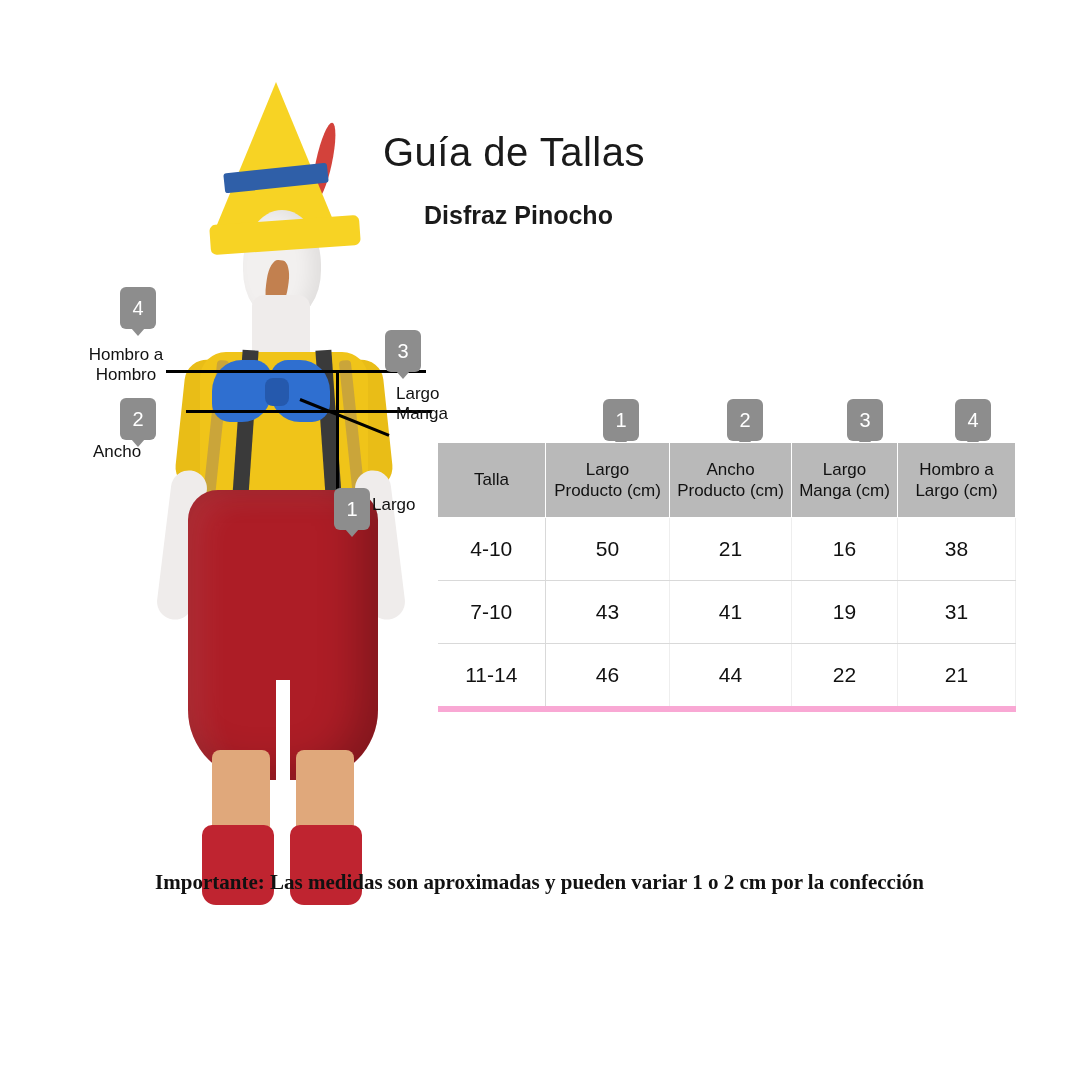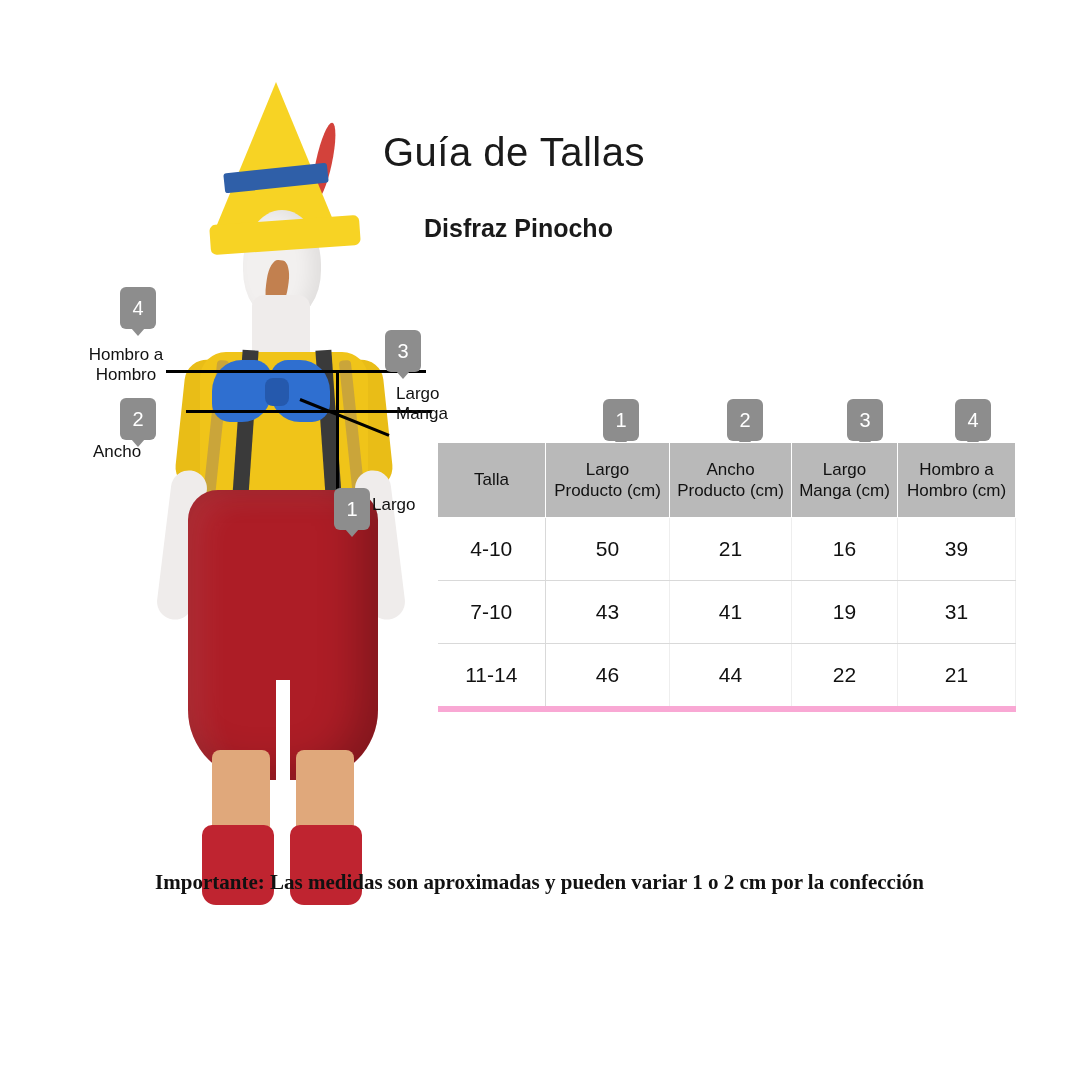--- a/index.html
+++ b/index.html
@@ -28,21 +28,21 @@
     top: 130px;
     font-size: 40px;
     font-weight: 400;
     color: #1a1a1a;
     letter-spacing: 0.5px;
     white-space: nowrap;
   }
   .subtitle {
     position: absolute;
     left: 424px;
-    top: 214px;
+    top: 201px;
     font-size: 25px;
     font-weight: bold;
     color: #1a1a1a;
     white-space: nowrap;
   }
 
   
   .photo {
     position: absolute;
     left: 140px;
@@ -486,31 +486,31 @@
           <th>
             <div>Ancho</div>
             <div>Producto (cm)</div>
           </th>
           <th>
             <div>Largo</div>
             <div>Manga (cm)</div>
           </th>
           <th>
             <div>Hombro a</div>
-            <div>Hombro (cm)</div>
+            <div>Largo (cm)</div>
           </th>
         </tr>
       </thead>
       <tbody>
         <tr>
           <td class="size-col">4-10</td>
           <td>50</td>
           <td>21</td>
           <td>16</td>
-          <td>39</td>
+          <td>38</td>
         </tr>
         <tr>
           <td class="size-col">7-10</td>
           <td>43</td>
           <td>41</td>
           <td>19</td>
           <td>31</td>
         </tr>
         <tr>
           <td class="size-col">11-14</td>

